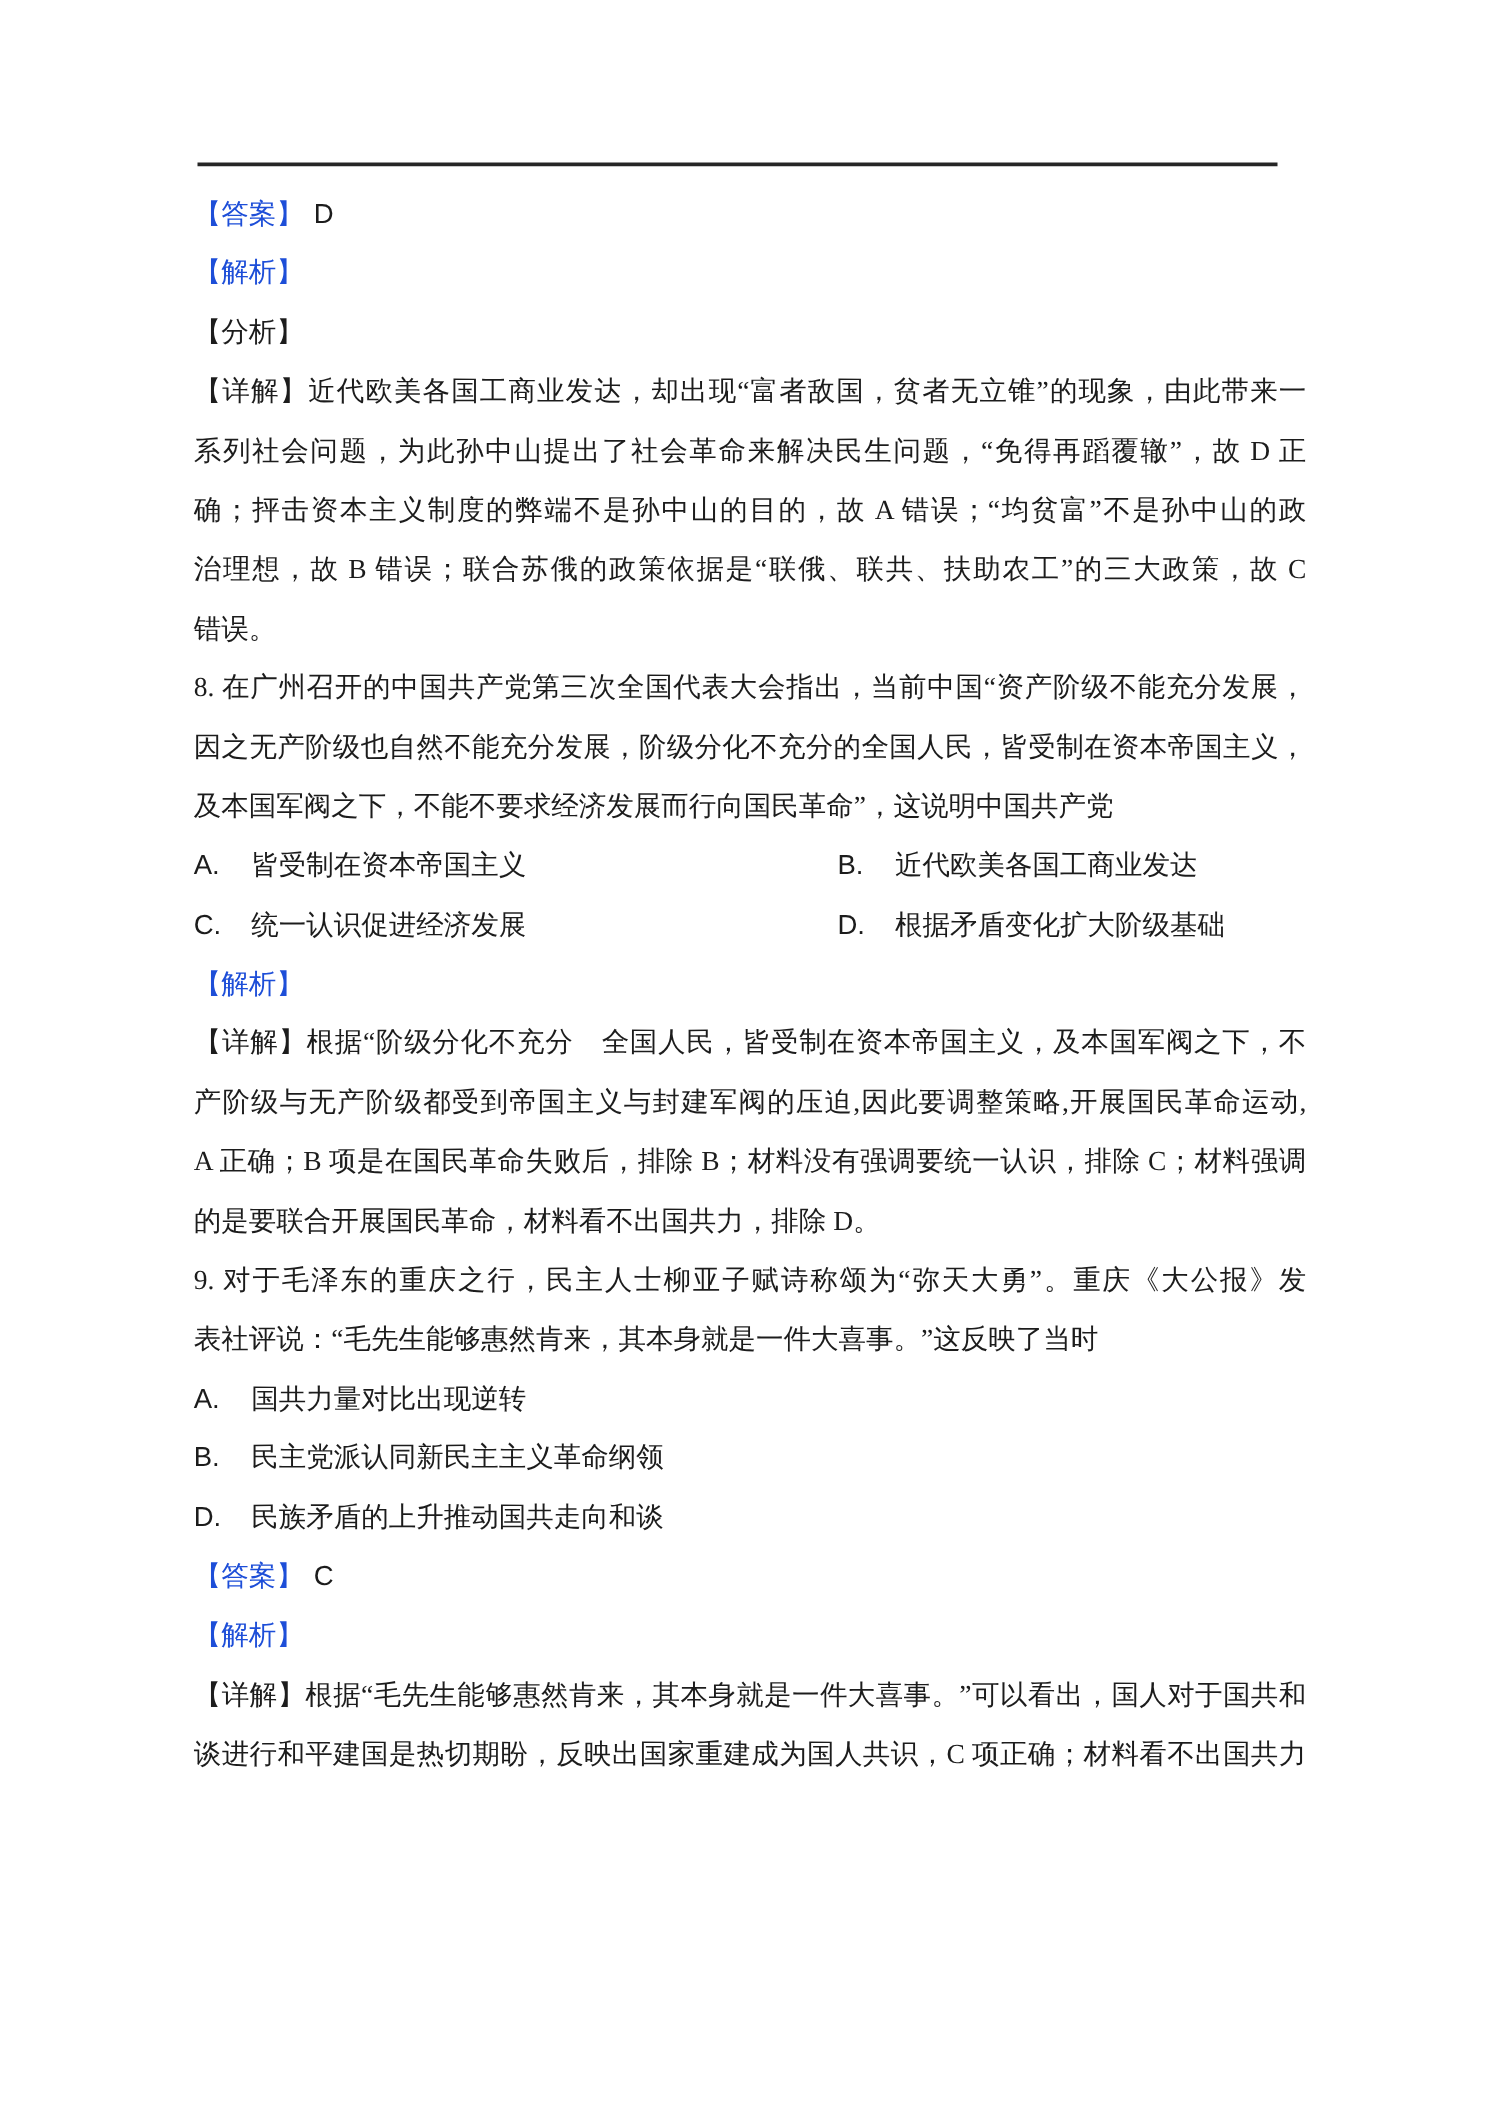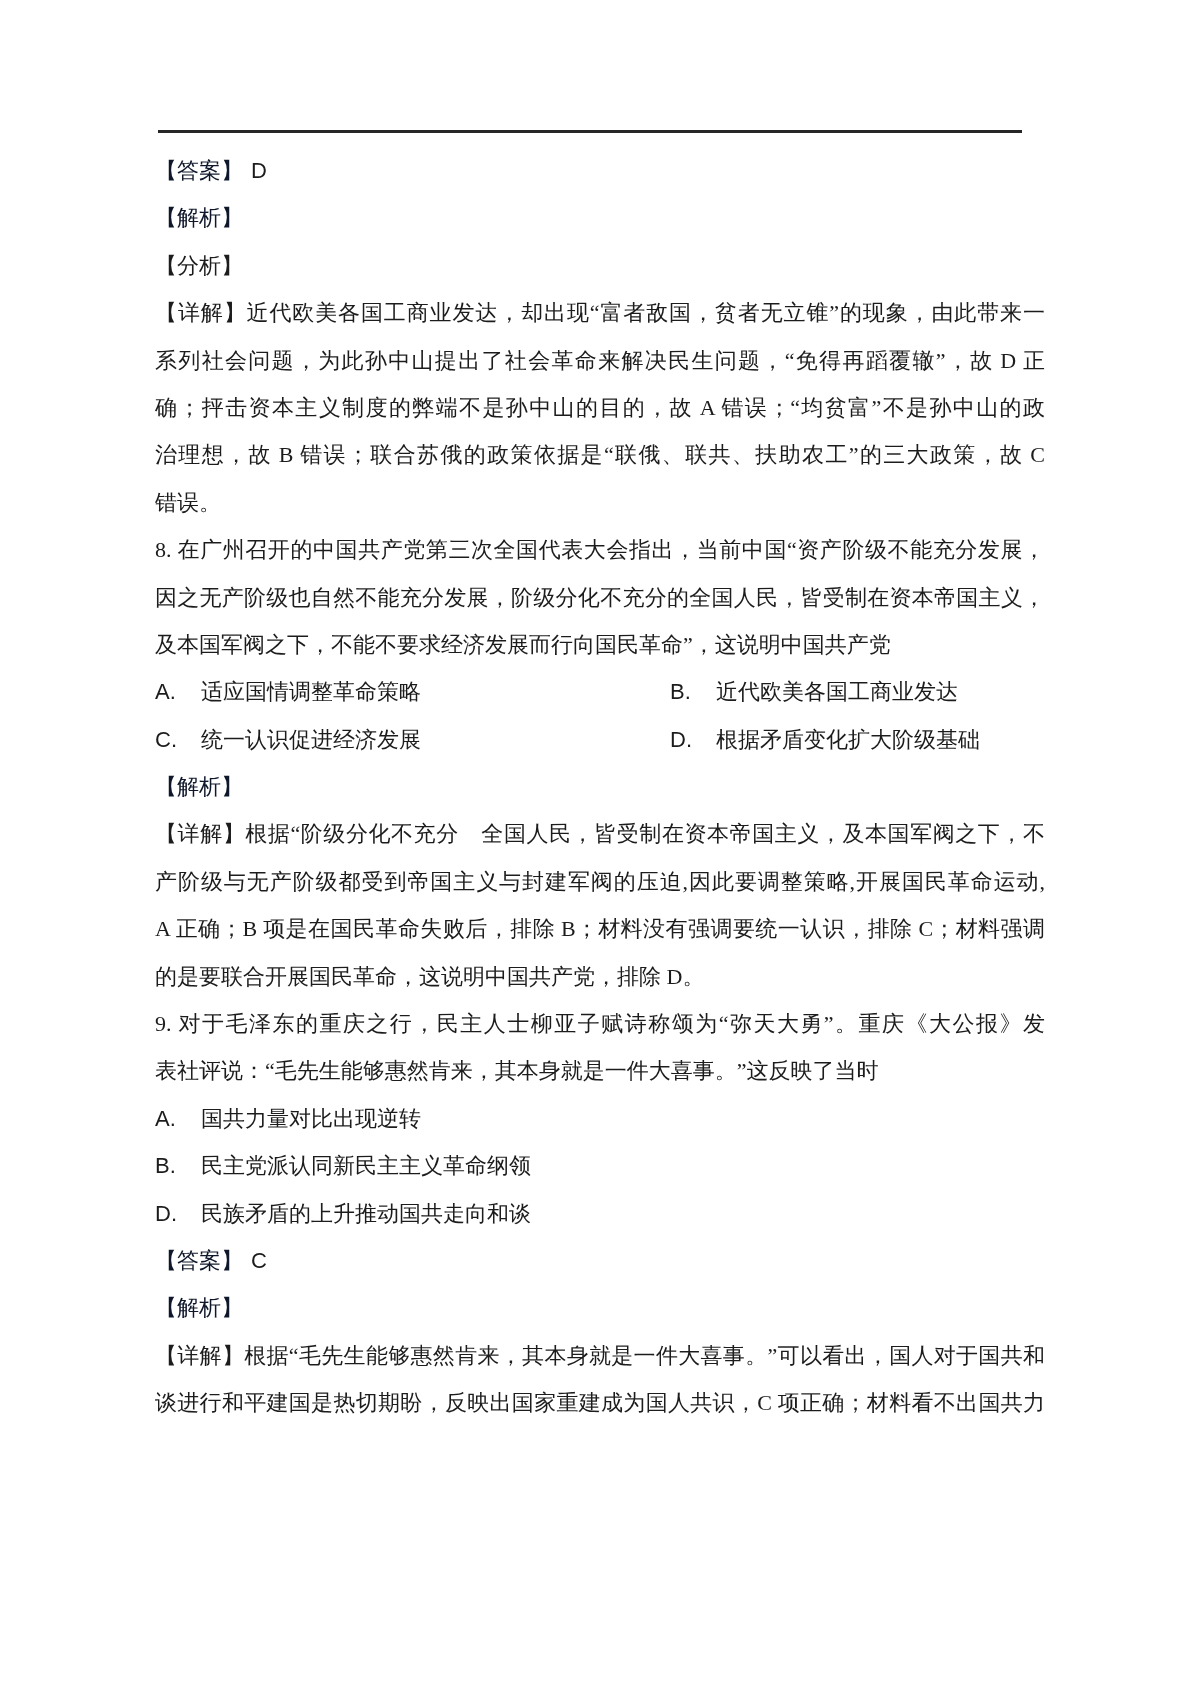--- a/index.html
+++ b/index.html
@@ -23,21 +23,21 @@
     height:47.4px;
     line-height:47.4px;
     white-space:nowrap;
   }
   .jl{ 
     white-space:normal;
     text-align:justify;
     text-align-last:justify;
     overflow:hidden;
   }
-  .blue{color:#0f172a;}
+  .blue{color:#1d4ed8;}
   .sans{font-family:"Liberation Sans","DejaVu Sans",sans-serif;}
   .ansval{margin-left:8px;font-size:22px;}
   .okey{display:inline-block;width:46px;}
   .opt2row{display:flex;}
   .optcol1{width:515px;}
 </style>
 </head>
 <body>
 
 <div>
@@ -59,42 +59,42 @@
     <div class="line jl">确；抨击资本主义制度的弊端不是孙中山的目的，故 A 错误；“均贫富”不是孙中山的政</div>
     <div class="line jl">治理想，故 B 错误；联合苏俄的政策依据是“联俄、联共、扶助农工”的三大政策，故 C</div>
     <div class="line">错误。</div>
 
     <div class="line jl">8. 在广州召开的中国共产党第三次全国代表大会指出，当前中国“资产阶级不能充分发展，</div>
     <div class="line jl">因之无产阶级也自然不能充分发展，阶级分化不充分的全国人民，皆受制在资本帝国主义，</div>
     <div class="line">及本国军阀之下，不能不要求经济发展而行向国民革命”，这说明中国共产党</div>
 
     <div class="line opt2row">
       <span class="optcol1">
-        <span class="okey sans">A.</span><span>适应国情调整革命策略</span>
+        <span class="okey sans">A.</span><span>皆受制在资本帝国主义</span>
       </span>
       <span>
         <span class="okey sans">B.</span><span>近代欧美各国工商业发达</span>
       </span>
     </div>
     <div class="line opt2row">
       <span class="optcol1">
         <span class="okey sans">C.</span><span>统一认识促进经济发展</span>
       </span>
       <span>
         <span class="okey sans">D.</span><span>根据矛盾变化扩大阶级基础</span>
       </span>
     </div>
 
     <div class="line">
       <span class="blue">【解析】</span>
     </div>
     <div class="line jl">【详解】根据“阶级分化不充分　全国人民，皆受制在资本帝国主义，及本国军阀之下，不</div>
     <div class="line jl">产阶级与无产阶级都受到帝国主义与封建军阀的压迫,因此要调整策略,开展国民革命运动,</div>
     <div class="line jl">A 正确；B 项是在国民革命失败后，排除 B；材料没有强调要统一认识，排除 C；材料强调</div>
-    <div class="line">的是要联合开展国民革命，这说明中国共产党，排除 D。</div>
+    <div class="line">的是要联合开展国民革命，材料看不出国共力，排除 D。</div>
 
     <div class="line jl">9. 对于毛泽东的重庆之行，民主人士柳亚子赋诗称颂为“弥天大勇”。重庆《大公报》发</div>
     <div class="line">表社评说：“毛先生能够惠然肯来，其本身就是一件大喜事。”这反映了当时</div>
 
     <div class="line">
       <span class="okey sans">A.</span><span>国共力量对比出现逆转</span>
     </div>
     <div class="line">
       <span class="okey sans">B.</span><span>民主党派认同新民主主义革命纲领</span>
     </div>

